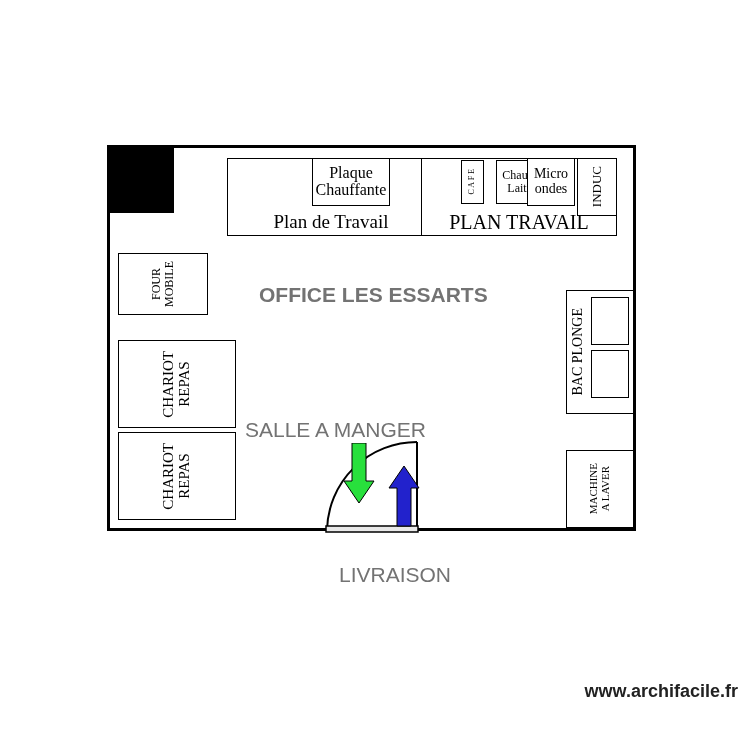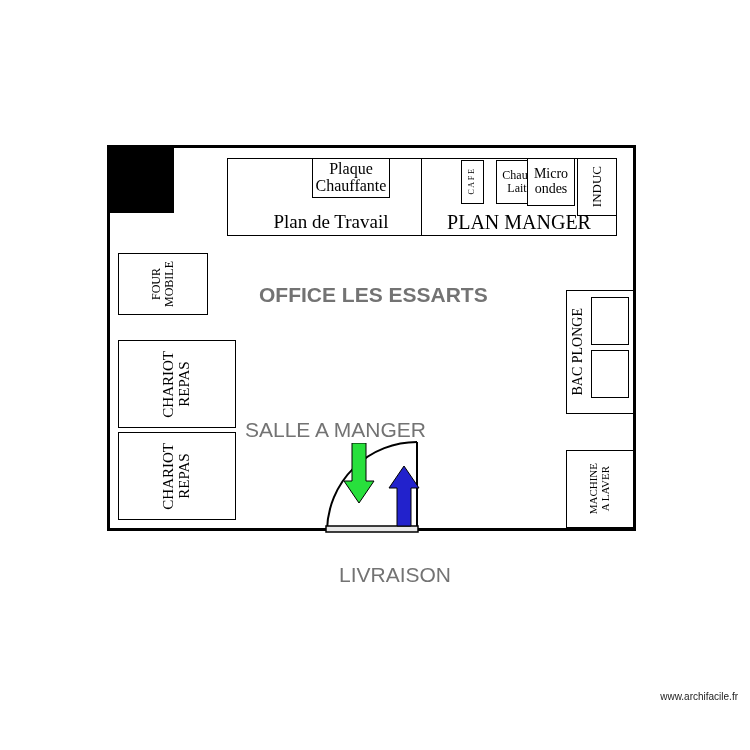--- a/index.html
+++ b/index.html
@@ -61,43 +61,44 @@
   .title-main {
     font-family: "Liberation Sans", sans-serif;
     font-weight: bold;
     font-size: 21px;
   }
   .watermark {
     position: absolute;
     right: 12px;
     bottom: 48px;
     font-family: "Liberation Sans", sans-serif;
-    font-size: 10px;
+    font-size: 18px;
     color: #222;
+    font-weight: bold;
   }
 </style>
 </head>
 <body>
 
 <div id="plan">
 
   <div class="room-outline"></div>
 
   <div class="black-block" style="left:110px; top:148px; width:64px; height:65px;"></div>
 
   <div class="box" style="left:227px; top:158px; width:208px; height:78px;">
     <span style="position:absolute; bottom:3px; left:0; right:0; font-size:19px;">Plan de Travail</span>
   </div>
-  <div class="box" style="left:312px; top:158px; width:78px; height:40px; font-size:16px; flex-direction:column;">
+  <div class="box" style="left:312px; top:158px; width:78px; height:48px; font-size:16px; flex-direction:column;">
     <span style="white-space:pre-line;">Plaque
 Chauffante</span>
   </div>
 
   <div class="box" style="left:421px; top:158px; width:196px; height:78px;">
-    <span style="position:absolute; bottom:2px; left:0; right:0; font-size:20px;">PLAN MANGER</span>
+    <span style="position:absolute; bottom:2px; left:0; right:0; font-size:20px;">PLAN TRAVAIL</span>
   </div>
   <div class="box" style="left:461px; top:160px; width:23px; height:44px; font-size:8px;">
     <span class="vert">C A F E</span>
   </div>
   <div class="box" style="left:484px; top:160px; width:42px; height:44px; font-size:12px;margin-left:12px;">
     <span style="white-space:pre-line;">Chauf
 Lait</span>
   </div>
   <div class="box" style="left:527px; top:158px; width:48px; height:48px; font-size:14px;">
     <span style="white-space:pre-line;">Micro

